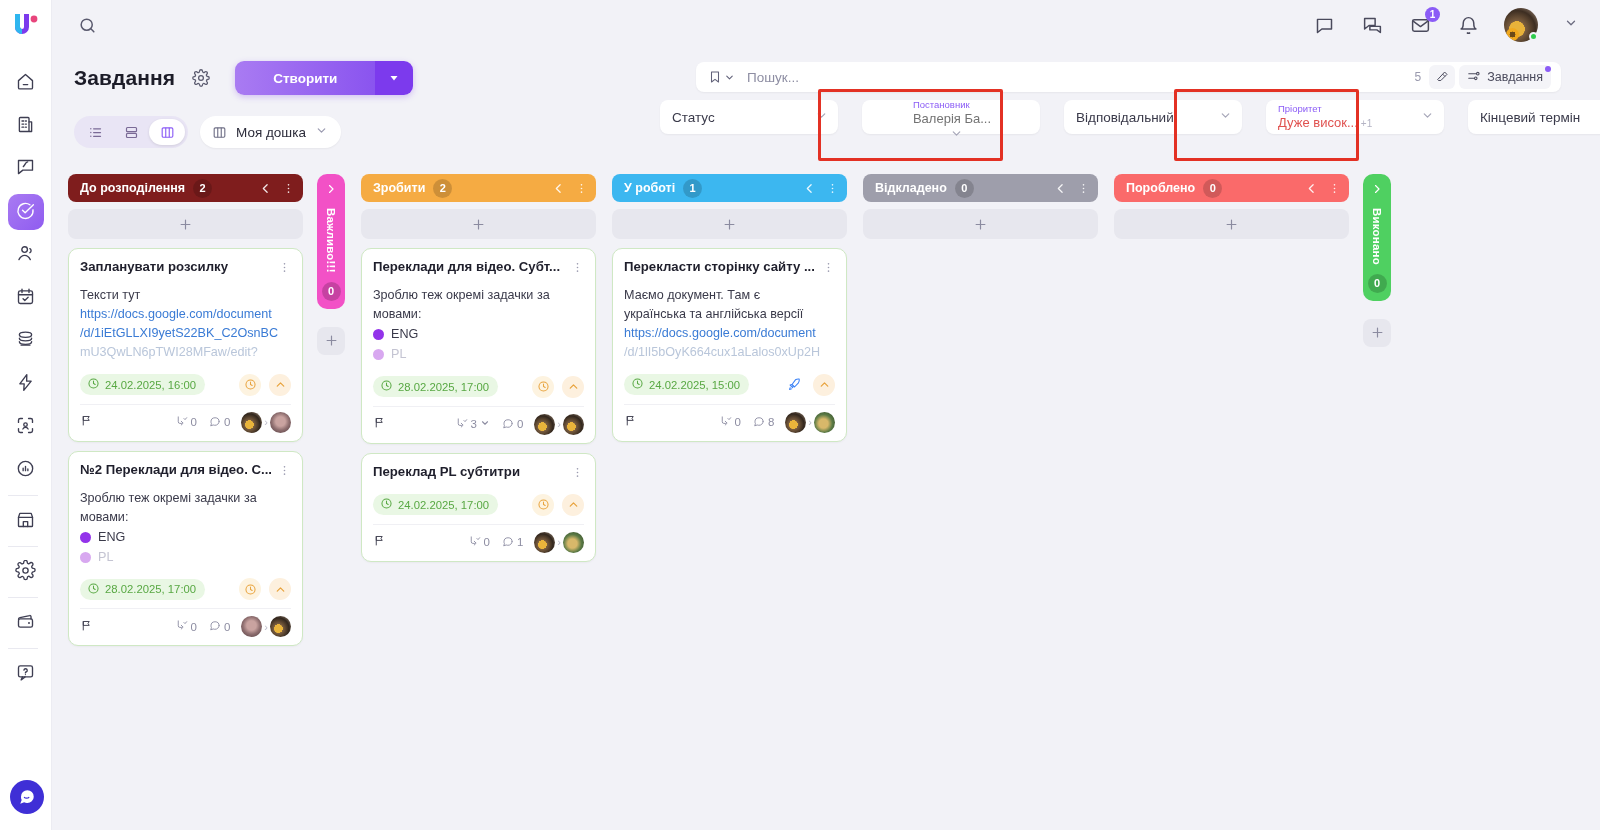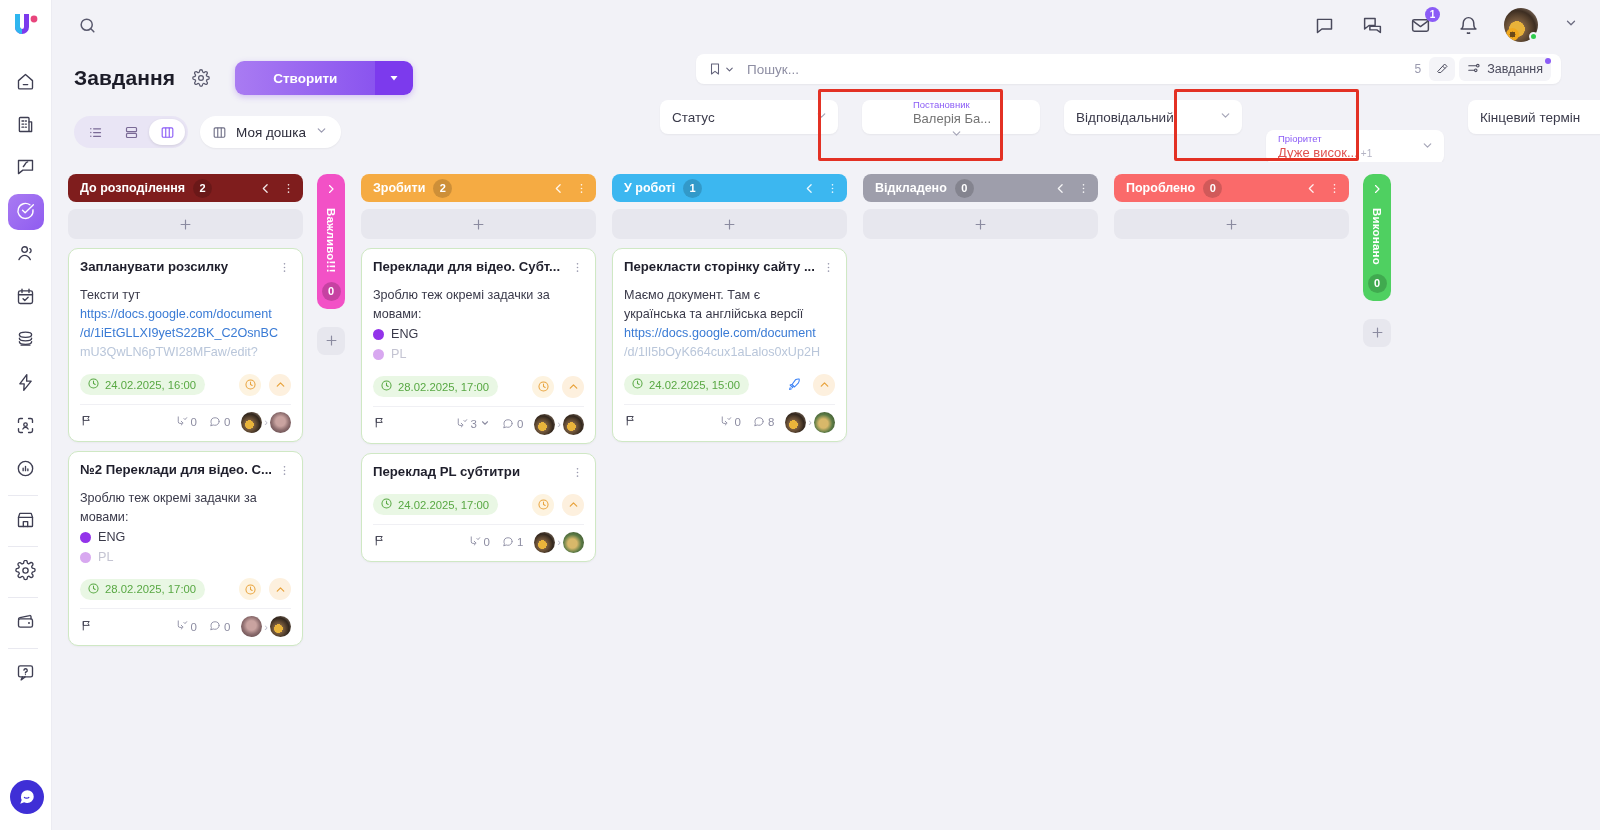--- a/index.html
+++ b/index.html
@@ -108,21 +108,21 @@
     margin-left: 12px; height: 32px; background: #ffffff; border-radius: 18px;
     display: flex; align-items: center; gap: 9px; padding: 0 13px 0 12px;
     font-size: 13.5px; color: #2c2c3a; cursor: pointer;
     box-shadow: 0 1px 2px rgba(0,0,0,.05);
   }
   .boardsel .bs-ico { color: #6f6f86; display:flex;align-items:center; }
 
   
   .filterzone { position: absolute; left: 608px; top: 0; width: 900px; }
   .searchbar {
-    position: absolute; left: 36px; top: 4px; width: 865px; height: 30px;
+    position: absolute; left: 36px; top: 12px; width: 865px; height: 30px;
     background: #ffffff; border-radius: 8px; display: flex; 
     padding: 0 8px 0 8px; box-shadow: 0 1px 2px rgba(0,0,0,.05);
   }
   .bookmark-btn { display: flex; align-items: center; gap: 2px; color: #62627a; padding: 0 6px 0 4px; cursor:pointer;}
   .search-input {
     border: none; outline: none; background: transparent; flex: 1;
     font-size: 13.5px; color: #2c2c3a; font-family: "Liberation Sans", sans-serif;
     padding-left: 6px;
   }
   .search-input::placeholder { color: #8e8ea3; }
@@ -519,21 +519,21 @@
               <span class="caret"><svg width="13" height="13" viewBox="0 0 24 24" fill="none" stroke="currentColor" stroke-width="2.2" stroke-linecap="round" stroke-linejoin="round">
                   <path d="M6 9l6 6 6-6"></path>
                 </svg></span>
             </div>
             <div class="fsel" style="width: 178px;">
               <span>Відповідальний</span>
               <span class="caret"><svg width="13" height="13" viewBox="0 0 24 24" fill="none" stroke="currentColor" stroke-width="2.2" stroke-linecap="round" stroke-linejoin="round">
                   <path d="M6 9l6 6 6-6"></path>
                 </svg></span>
             </div>
-            <div class="fsel" style="width: 178px; margin-top: 30px;">
+            <div class="fsel" style="width: 178px;">
               <span class="fsel-stack">
                 <span class="fsel-label">Пріоритет</span>
                 <span class="fsel-value prio">Дуже висок...<span class="plus1">+1</span></span>
               </span>
               <span class="caret"><svg width="13" height="13" viewBox="0 0 24 24" fill="none" stroke="currentColor" stroke-width="2.2" stroke-linecap="round" stroke-linejoin="round">
                   <path d="M6 9l6 6 6-6"></path>
                 </svg></span>
             </div>
             <div class="fsel" style="width: 178px;">
               <span>Кінцевий термін</span>

